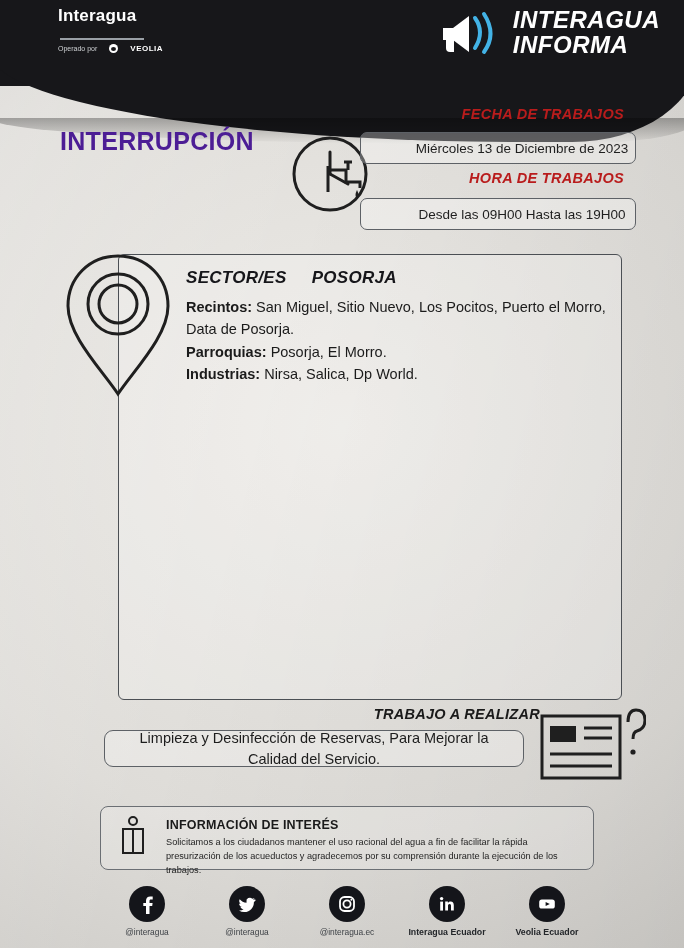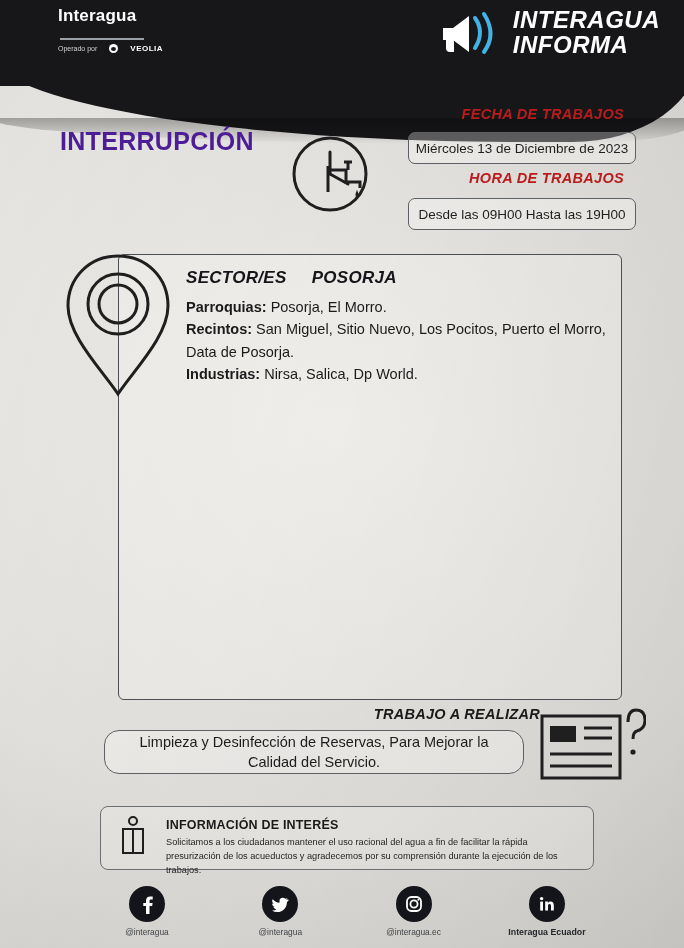--- a/index.html
+++ b/index.html
@@ -157,20 +157,21 @@
   .box {
     position: absolute;
     border: 1.4px solid #5d6166;
     border-radius: 7px;
     background: rgba(255,255,255,0.30);
     display: flex;
     align-items: center;
     justify-content: center;
     font-size: 13.5px;
     color: #1f1f1f;
+    padding-left: 48px;
   }
   .box-fecha { right: 48px; top: 132px; width: 226px; height: 30px; }
   .box-hora  { right: 48px; top: 198px; width: 226px; height: 30px; }
 
   
   .sector-card {
     position: absolute;
     left: 118px; top: 254px;
     width: 502px;
     height: 444px;
@@ -211,23 +212,23 @@
     font-size: 14.5px;
     font-weight: bold;
     font-style: italic;
     color: #1a1a1a;
     letter-spacing: .3px;
   }
   .box-trabajo {
     position: absolute;
     left: 104px; top: 730px;
     width: 420px;
-    height: 44px;
+    height: 37px;
     border: 1.4px solid #5d6166;
-    border-radius: 15px;
+    border-radius: 9px;
     background: rgba(255,255,255,0.28);
     display:flex;
     align-items:center;
     justify-content:center;
     text-align:center;
     font-size: 14.5px;
     color:#1d1d1d;
     line-height:1.4;
     padding: 0 10px;
     box-sizing: border-box;
@@ -366,26 +367,26 @@
     </svg>
   </span>
 
   <div class="sector-head">
     <span>SECTOR/ES</span>
     <span class="sector-name">POSORJA</span>
   </div>
 
   <div class="sector-body">
     <div>
+      <b>Recintos:</b>
+      <span>San Miguel, Sitio Nuevo, Los Pocitos, Puerto el Morro, Data de Posorja.</span>
+    </div>
+    <div>
       <b>Parroquias:</b>
       <span>Posorja, El Morro.</span>
-    </div>
-    <div>
-      <b>Recintos:</b>
-      <span>San Miguel, Sitio Nuevo, Los Pocitos, Puerto el Morro, Data de Posorja.</span>
     </div>
     <div>
       <b>Industrias:</b>
       <span>Nirsa, Salica, Dp World.</span>
     </div>
   </div>
 
   <div class="lbl-trabajo">TRABAJO A REALIZAR</div>
   <div class="box-trabajo">Limpieza y Desinfección de Reservas, Para Mejorar la Calidad del Servicio.</div>
 
@@ -448,15 +449,24 @@
       <div class="circle">
         <svg width="20" height="20" viewBox="0 0 20 20">
           <rect x="3.2" y="7.6" width="2.8" height="9" fill="#fff"></rect>
           <circle cx="4.6" cy="4.6" r="1.7" fill="#fff"></circle>
           <path d="M8.2 7.6h2.7v1.3c.4-.8 1.4-1.5 2.7-1.5 2.2 0 3.2 1.3 3.2 3.8v5.4h-2.8v-4.8c0-1.2-.4-1.9-1.4-1.9-1 0-1.6.7-1.6 1.9v4.8H8.2z" fill="#fff"></path>
         </svg>
       </div>
       <div class="handle">Interagua Ecuador</div>
     </div>
 
+    <div class="social wide">
+      <div class="circle">
+        <svg width="20" height="20" viewBox="0 0 20 20">
+          <rect x="2.2" y="5.4" width="15.6" height="9.2" rx="2.6" fill="#fff"></rect>
+          <path d="M8.6 8.1 L12.8 10 L8.6 11.9 Z" fill="#14151a"></path>
+        </svg>
+      </div>
+      <div class="handle">Veolia Ecuador</div>
+    </div>
 
   </div>
 </div>
 
 </body></html>

